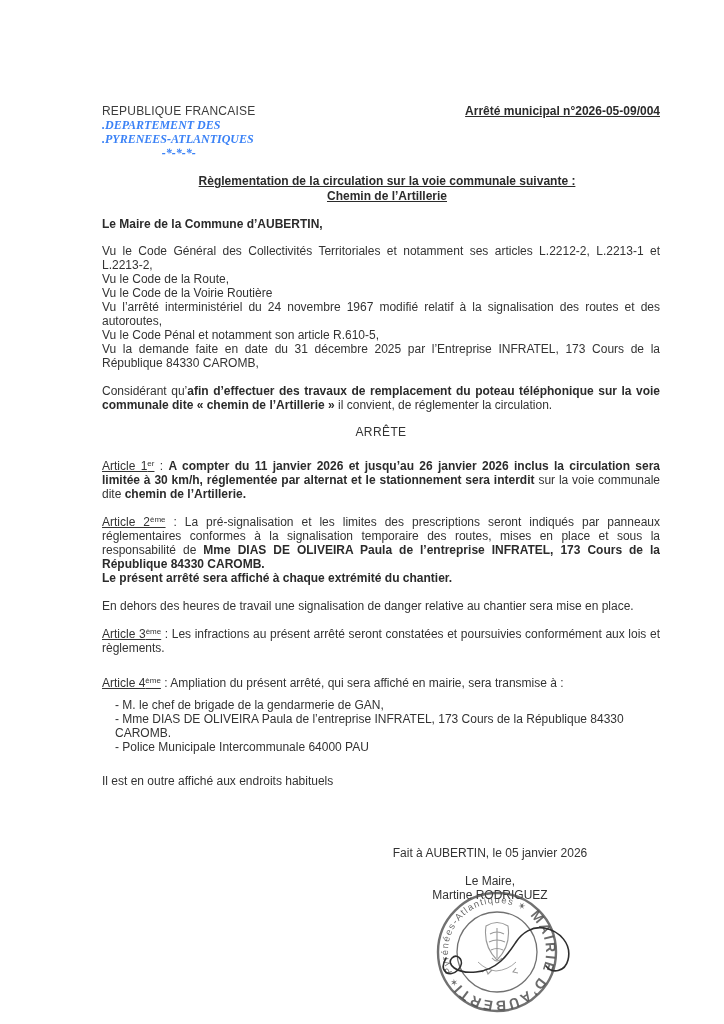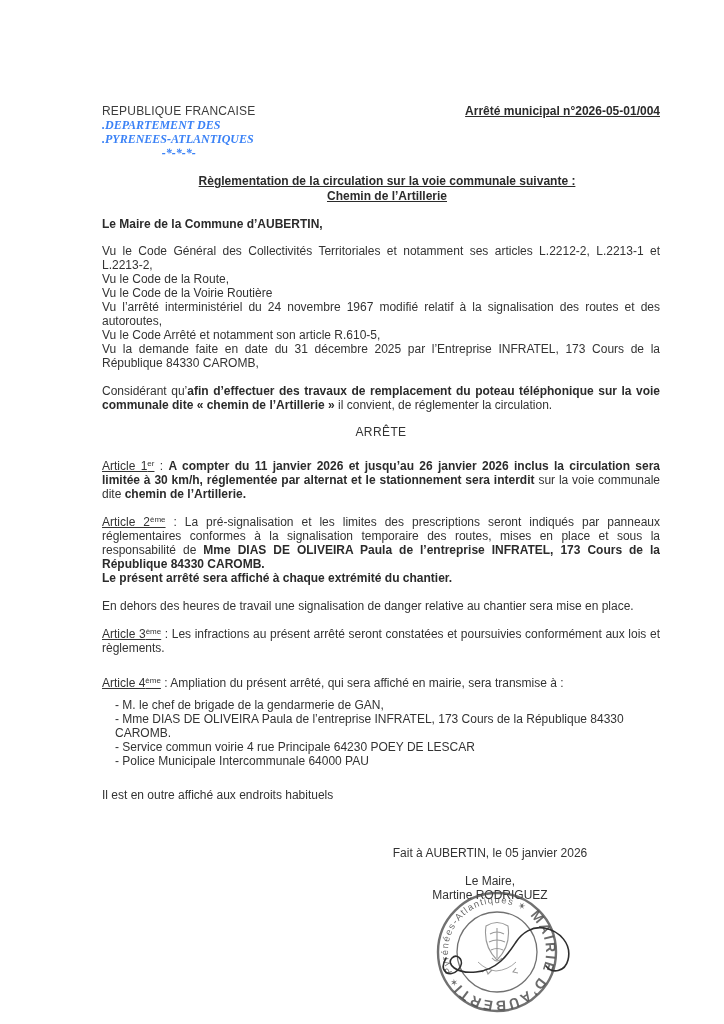--- a/index.html
+++ b/index.html
@@ -65,37 +65,37 @@
 <div class="doc">
   <div class="content">
 
     <div class="hdr">
       <div class="hdr-left">
         <div class="republic">REPUBLIQUE FRANCAISE</div>
         <div class="serif-it">.DEPARTEMENT DES</div>
         <div class="serif-it">.PYRENEES-ATLANTIQUES</div>
         <div class="serif-it sep-line">-*-*-*-</div>
       </div>
-      <div class="ref">Arrêté municipal n°2026-05-01/004</div>
+      <div class="ref">Arrêté municipal n°2026-05-09/004</div>
     </div>
 
 
     <div class="title-block">
       <div><span class="u">Règlementation de la circulation sur la voie communale suivante : </span></div>
       <div><span class="u">Chemin de l’Artillerie</span></div>
     </div>
 
     <div class="salutation">Le Maire de la Commune d’AUBERTIN,</div>
 
     <div class="vu">
       <p class="just">Vu le Code Général des Collectivités Territoriales et notamment ses articles L.2212-2, L.2213-1 et L.2213-2,</p>
       <p class="just">Vu le Code de la Route,</p>
       <p class="just">Vu le Code de la Voirie Routière</p>
       <p class="just">Vu l’arrêté interministériel du 24 novembre 1967 modifié relatif à la signalisation des routes et des autoroutes,</p>
-      <p class="just">Vu le Code Arrêté et notamment son article R.610-5,</p>
+      <p class="just">Vu le Code Pénal et notamment son article R.610-5,</p>
       <p class="just">Vu la demande faite en date du 31 décembre 2025 par l’Entreprise INFRATEL, 173 Cours de la République 84330 CAROMB,</p>
     </div>
 
     <p class="considerant"><span>Considérant qu’</span><span class="b">afin d’effectuer des travaux de remplacement du poteau téléphonique sur la voie communale dite « chemin de l’Artillerie »</span><span> il convient, de réglementer la circulation.</span></p>
 
     <div class="arrete-h">ARRÊTE</div>
 
     <p class="article art1"><span class="art-label"><span>Article 1</span><sup>er</sup></span><span> : </span><span class="b">A compter du 11 janvier 2026 et jusqu’au 26 janvier 2026 inclus la circulation sera limitée à 30 km/h, réglementée par alternat et le stationnement sera interdit</span><span> sur la voie communale dite </span><span class="b">chemin de l’Artillerie.</span></p>
 
     <div class="art2">
@@ -105,21 +105,20 @@
 
     <p class="note just">En dehors des heures de travail une signalisation de danger relative au chantier sera mise en place.</p>
 
     <p class="article art3"><span class="art-label"><span>Article 3</span><sup>ème</sup></span><span> : </span><span>Les infractions au présent arrêté seront constatées et poursuivies conformément aux lois et règlements.</span></p>
 
     <p class="article art4"><span class="art-label"><span>Article 4</span><sup>ème</sup></span><span> : </span><span>Ampliation du présent arrêté, qui sera affiché en mairie, sera transmise à :</span></p>
 
     <div class="tlist">
       <div>- M. le chef de brigade de la gendarmerie de GAN,</div>
       <div>- Mme DIAS DE OLIVEIRA Paula de l’entreprise INFRATEL, 173 Cours de la République 84330 CAROMB.</div>
-      <div>- Service commun voirie 4 rue Principale 64230 POEY DE LESCAR</div>
       <div>- Police Municipale Intercommunale 64000 PAU</div>
     </div>
 
     <div class="posting">Il est en outre affiché aux endroits habituels</div>
   </div>
 
   <div class="sig">
     <div>Fait à AUBERTIN, le 05 janvier 2026</div>
     <div class="sig-title">Le Maire,</div>
     <div>Martine RODRIGUEZ</div>

